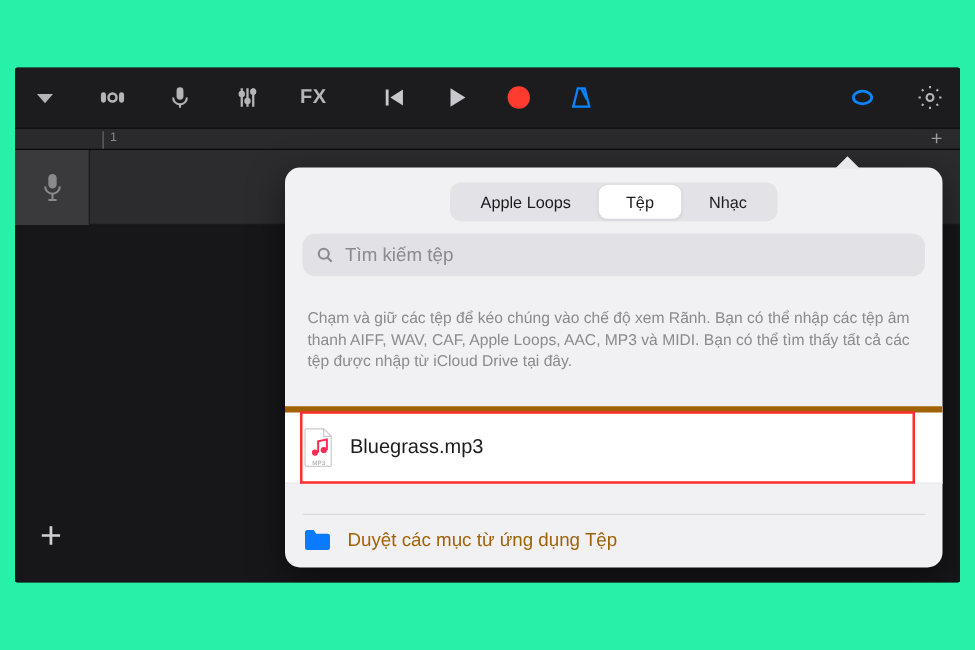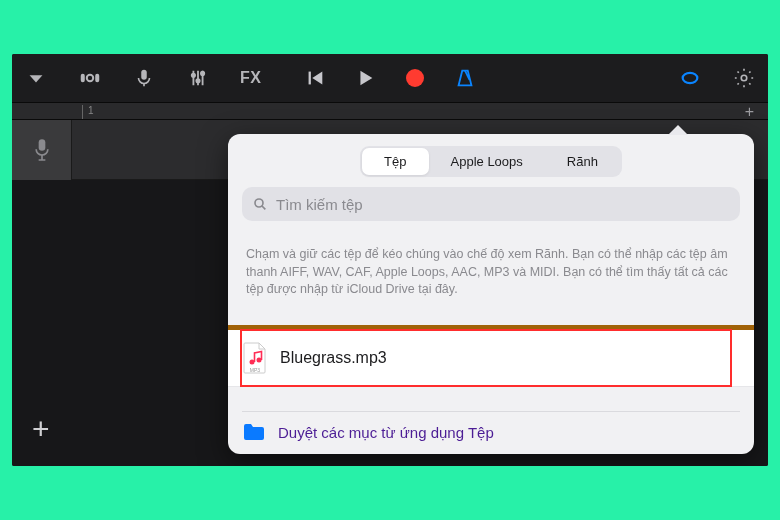--- a/index.html
+++ b/index.html
@@ -34,21 +34,21 @@
 .search-row { margin: 0 14px 23px; background: #e1e1e6; border-radius: 10px; height: 34px; display: flex; align-items: center; padding: 0 10px; gap: 8px; color: #8a8a8f; }
 .search-row input { border: none; background: transparent; outline: none; font-size: 15px; color: #333; flex: 1; }
 .search-row input::placeholder { color: #8a8a8f; }
 .hint-text { padding: 2px 18px 26px; font-size: 12.5px; line-height: 1.4; color: #8a8a8f; }
 .file-row { background: #ffffff; padding: 12px 14px; display: flex; align-items: center; gap: 12px; border-top: 5px solid #a16207; border-bottom: 1px solid #e6e6e9; position: relative; }
 .file-row .file-icon { width: 26px; height: 32px; }
 .file-row .file-name { font-size: 16px; color: #1c1c1e; }
 .file-row .highlight { position: absolute; inset: -1px 22px -1px 12px; border: 2px solid #ff2d2d; pointer-events: none; }
 .browse-row { position: absolute; bottom: 12px; left: 14px; right: 14px; display: flex; align-items: center; gap: 12px; padding-top: 10px; border-top: 1px solid #dadade; }
 .browse-row .folder-icon { width: 24px; height: 20px; }
-.browse-row .browse-text { color: #4c1d95; font-size: 15px; }
+.browse-row .browse-text { color: #a16207; font-size: 15px; }
 </style>
 </head>
 <body>
 
 <div class="app-shell">
 
   <div class="toolbar">
     <div class="left-group">
       <span class="tbtn">
         <svg viewBox="0 0 24 24" fill="#b5b5b9">
@@ -137,23 +137,23 @@
     <div class="track-body"></div>
   </div>
 
   <div class="empty-area"></div>
 
   <span class="add-btn">+</span>
 
   <div class="popover">
     <div class="pop-tabs">
       <div class="seg-control">
+        <div class="seg-item">Apple Loops</div>
         <div class="seg-item active">Tệp</div>
-        <div class="seg-item">Apple Loops</div>
-        <div class="seg-item">Rãnh</div>
+        <div class="seg-item">Nhạc</div>
       </div>
     </div>
 
     <div class="search-row">
       <svg width="16" height="16" viewBox="0 0 24 24" fill="none" stroke="#8a8a8f" stroke-width="2.5">
           <circle cx="10.5" cy="10.5" r="6"></circle>
           <line x1="20" y1="20" x2="15" y2="15"></line>
         </svg>
       <input type="text" placeholder="Tìm kiếm tệp" style="">
     </div>

